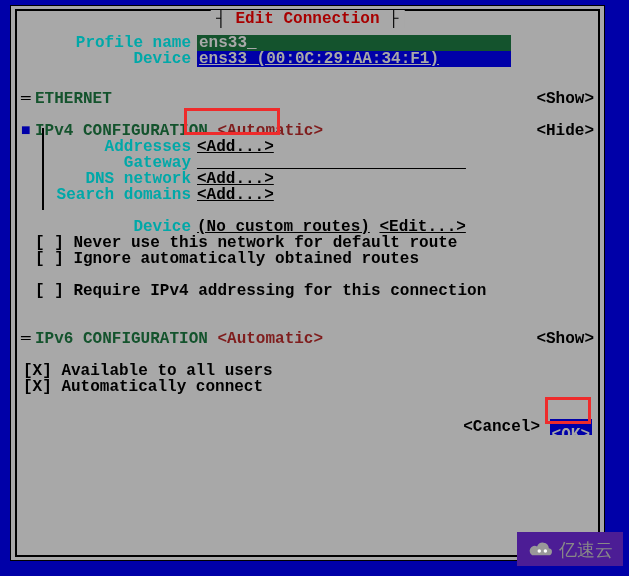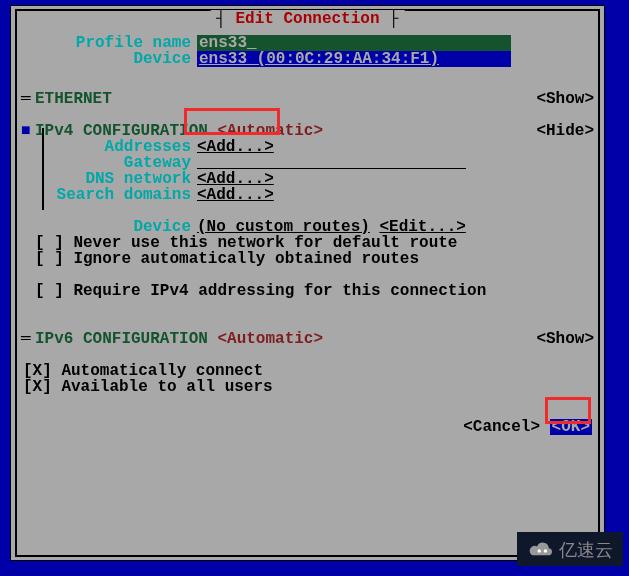--- a/index.html
+++ b/index.html
@@ -133,35 +133,35 @@
     justify-content: flex-end;
     padding-right: 2px;
     color: #000;
     line-height: 16px;
     height: 16px;
     white-space: pre;
   }
   .ok-sel {
     background: #0000a8;
     color: #a8a8a8;
-    padding: 0 2px;
+    padding: 8px 2px;
   }
   .hl-red {
     position: absolute;
     border: 3px solid #ef2b2b;
     pointer-events: none;
     box-sizing: border-box;
   }
   .hl1 { left: 184px; top: 108px; width: 96px; height: 27px; }
   .hl2 { left: 545px; top: 397px; width: 46px; height: 27px; }
   .watermark {
     position: absolute;
     right: 6px;
     bottom: 10px;
-    background: #0f172a;
+    background: #4c1d95;
     color: #888;
     font-family: Arial, sans-serif;
     font-weight: normal;
     font-size: 18px;
     padding: 6px 10px 4px 10px;
     display: flex;
     align-items: center;
     gap: 4px;
   }
   .watermark svg {
@@ -249,22 +249,22 @@
       <span class="bullet">═</span>
       <span class="sec-name">IPv6 CONFIGURATION</span>
       <span> </span>
       <span class="sec-val">&lt;Automatic&gt;</span>
       <span class="spacer"></span>
       <span class="action">&lt;Show&gt;</span>
     </div>
 
     <div class="gap16"></div>
 
+    <div class="cb-row2">[X] Available to all users</div>
     <div class="cb-row2">[X] Automatically connect</div>
-    <div class="cb-row2">[X] Available to all users</div>
 
     <div class="gap16"></div>
     <div class="gap8"></div>
 
     <div class="btn-row">
       <span>&lt;Cancel&gt;</span>
       <span> </span>
       <span class="ok-sel">&lt;OK&gt;</span>
     </div>
 

